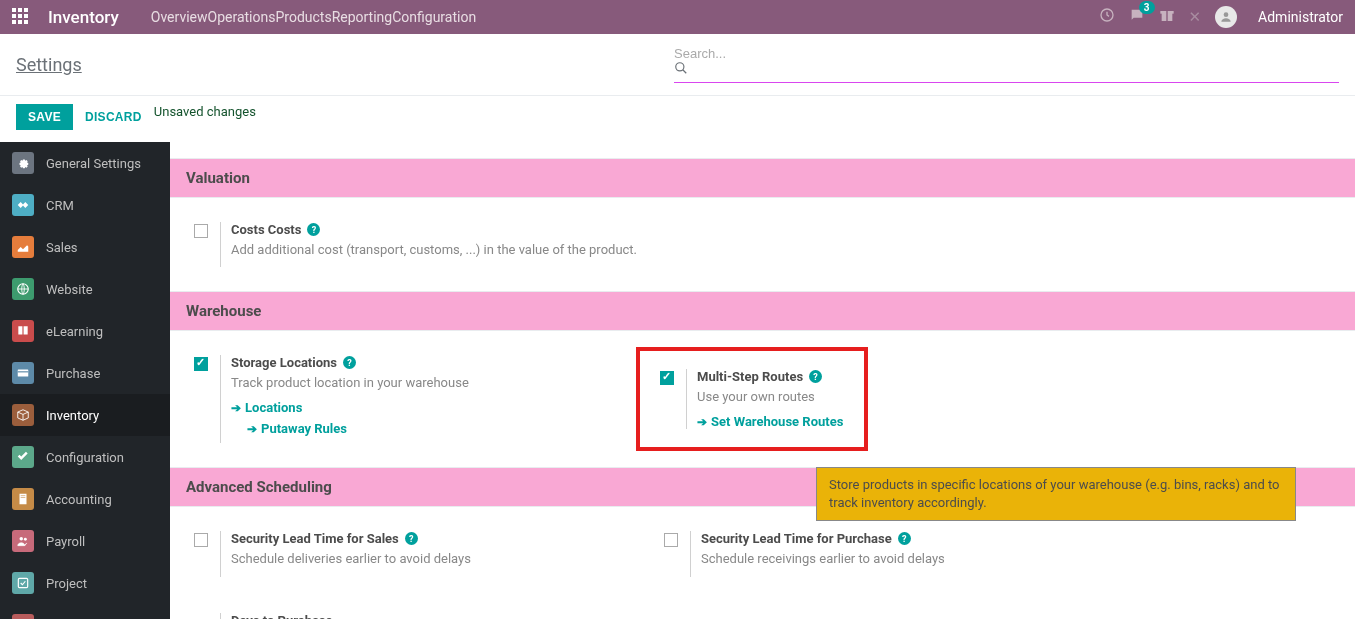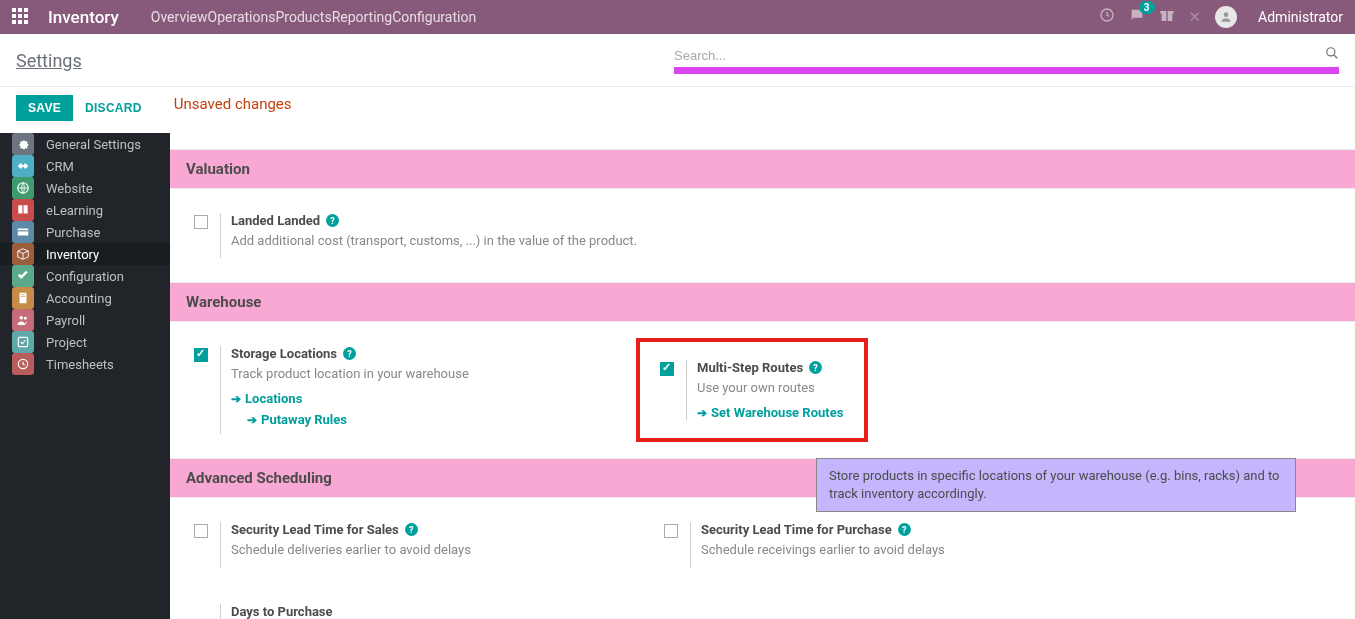--- a/index.html
+++ b/index.html
@@ -15,40 +15,40 @@
 .nav-right { margin-left: auto; display: flex; align-items: center; gap: 14px; }
 .nav-right-icon { color: #c7b2bf; font-size: 15px; position: relative; cursor: pointer; }
 .badge { position: absolute; top: -6px; right: -10px; background: #00a09d; color: #fff; font-size: 10px; border-radius: 8px; padding: 1px 5px; font-weight: bold; }
 .avatar { width: 22px; height: 22px; border-radius: 50%; background: #e8e8e8; display: flex; align-items: center; justify-content: center; }
 .avatar svg { width: 14px; height: 14px; fill: #999; }
 .user-label { color: #fff; font-size: 14px; margin-left: 7px; }
 
 
 .control-panel { display: flex; align-items: center; padding: 12px 16px; border-bottom: 1px solid #e9ecef; }
 .page-title { font-size: 18px; color: #6b7177; font-weight: 400; text-decoration: underline; }
-.search-wrap { margin-left: auto; width: 665px; border-bottom: 7px solid #d946ef; display: flex; align-items: flex-end; padding-bottom: 4px; }
+.search-wrap { margin-left: auto; width: 665px; border-bottom: 1px solid #d946ef; display: flex; align-items: flex-start; padding-bottom: 4px; flex-direction: column; }
 .search-input { border: none; outline: none; width: 100%; font-size: 13px; color: #6b7177; }
 .search-input::placeholder { color: #aaa; }
 .search-icon-btn { color: #6b7177; font-size: 14px; cursor: pointer; }
 
 
 .buttons-row { padding: 8px 16px 12px; display: flex; gap: 12px; }
 .btn-save { background: #00a09d; color: #fff; border: none; padding: 6px 12px; font-size: 12px; font-weight: bold; cursor: pointer; letter-spacing: 0.3px; }
 .btn-discard { background: none; border: none; color: #00a09d; font-size: 12px; font-weight: bold; cursor: pointer; letter-spacing: 0.3px; }
-.unsaved-msg { color: #c2410c; font-size: 15px; margin-left: 20px; }
+.unsaved-msg { color: #14532d; font-size: 13px; margin-left: 0; }
 
 
 .main-area { display: flex; height: calc(100% - 124px); }
 
 
 .sidebar { width: 170px; background: #212529; color: #bfbfbf; overflow-y: auto; flex-shrink: 0; position: relative; }
 .sidebar::-webkit-scrollbar { width: 10px; }
 .sidebar::-webkit-scrollbar-track { background: #373c41; }
 .sidebar::-webkit-scrollbar-thumb { background: #676c72; }
-.sidebar-item { display: flex; align-items: center; padding: 0 12px; font-size: 13px; cursor: pointer; gap: 12px; }
+.sidebar-item { display: flex; align-items: center; padding: 10px 12px; font-size: 13px; cursor: pointer; gap: 12px; }
 .sidebar-item.active { background: #1a1d20; color: #fff; }
 .sidebar-icon-box { width: 22px; height: 22px; border-radius: 3px; display: flex; align-items: center; justify-content: center; flex-shrink: 0; }
 .sidebar-icon-box svg { width: 14px; height: 14px; fill: #fff; }
 
 
 .content { flex: 1; overflow-y: auto; background: #fff; position: relative; }
 .content::-webkit-scrollbar { width: 10px; }
 .content::-webkit-scrollbar-track { background: #f1f1f1; }
 .content::-webkit-scrollbar-thumb { background: #c1c1c1; }
 
@@ -62,21 +62,21 @@
 .setting-body { flex: 1; padding-left: 10px; border-left: 1px solid #d0d0d0; }
 .setting-title { font-weight: bold; color: #4c4c4c; display: flex; align-items: center; gap: 6px; margin-bottom: 4px; }
 .help-icon { width: 13px; height: 13px; border-radius: 50%; background: #00a09d; color: #fff; font-size: 9px; display: flex; align-items: center; justify-content: center; font-weight: bold; }
 .setting-desc { color: #888; font-size: 13px; line-height: 1.4; margin-bottom: 8px; }
 .setting-link { color: #00a09d; font-size: 13px; font-weight: bold; cursor: pointer; display: flex; align-items: center; gap: 4px; margin-top: 6px; }
 .setting-link.indent { margin-left: 16px; }
 .arrow { font-size: 12px; }
 
 .highlight-box { border: 4px solid #e61e1e; padding: 18px 8px 18px 8px; position: relative; }
 
-.tooltip-box { position: absolute; background: #c4b5fd; border: 1px solid #888; padding: 8px 12px; font-size: 13px; color: #4c4c4c; max-width: 480px; line-height: 1.4; z-index: 10; }
+.tooltip-box { position: absolute; background: #eab308; border: 1px solid #888; padding: 8px 12px; font-size: 13px; color: #4c4c4c; max-width: 480px; line-height: 1.4; z-index: 10; }
 </style>
 </head>
 <body>
 
 <div class="top-nav">
   <div class="apps-icon">
     <span></span>
       <span></span>
       <span></span>
       <span></span>
@@ -157,20 +157,28 @@
     </div>
     <div class="sidebar-item">
       <div class="sidebar-icon-box" style="background:#4eaec4">
           <svg viewBox="0 0 24 24">
             <path d="M3 12l5-5 4 4 4-4 5 5-5 5-4-4-4 4z"></path>
           </svg>
         </div>
       <span>CRM</span>
     </div>
     <div class="sidebar-item">
+      <div class="sidebar-icon-box" style="background:#e57d3c">
+          <svg viewBox="0 0 24 24">
+            <path d="M3 17l5-5 4 4 7-7 2 2v9H3z"></path>
+          </svg>
+        </div>
+      <span>Sales</span>
+    </div>
+    <div class="sidebar-item">
       <div class="sidebar-icon-box" style="background:#3d9b6e">
           <svg viewBox="0 0 24 24">
             <circle cx="12" cy="12" r="9" fill="none" stroke="#fff" stroke-width="2"></circle>
             <path d="M3 12h18M12 3c3 3 3 15 0 18M12 3c-3 3-3 15 0 18" stroke="#fff" stroke-width="1.5" fill="none"></path>
           </svg>
         </div>
       <span>Website</span>
     </div>
     <div class="sidebar-item">
       <div class="sidebar-icon-box" style="background:#c94c4c">
@@ -248,21 +256,21 @@
 
   <div class="content">
 
     <div style="height:16px"></div>
     <div class="section-header">Valuation</div>
     <div class="settings-grid">
       <div class="setting-box">
         <div class="setting-checkbox"></div>
         <div class="setting-body">
           <div class="setting-title">
-            <span>Landed Landed</span>
+            <span>Costs Costs</span>
             <span class="help-icon">?</span>
           </div>
           <div class="setting-desc">Add additional cost (transport, customs, ...) in the value of the product.</div>
         </div>
       </div>
     </div>
 
     <div class="section-header">Warehouse</div>
     <div class="settings-grid" style="position:relative;">
       <div class="setting-box">

